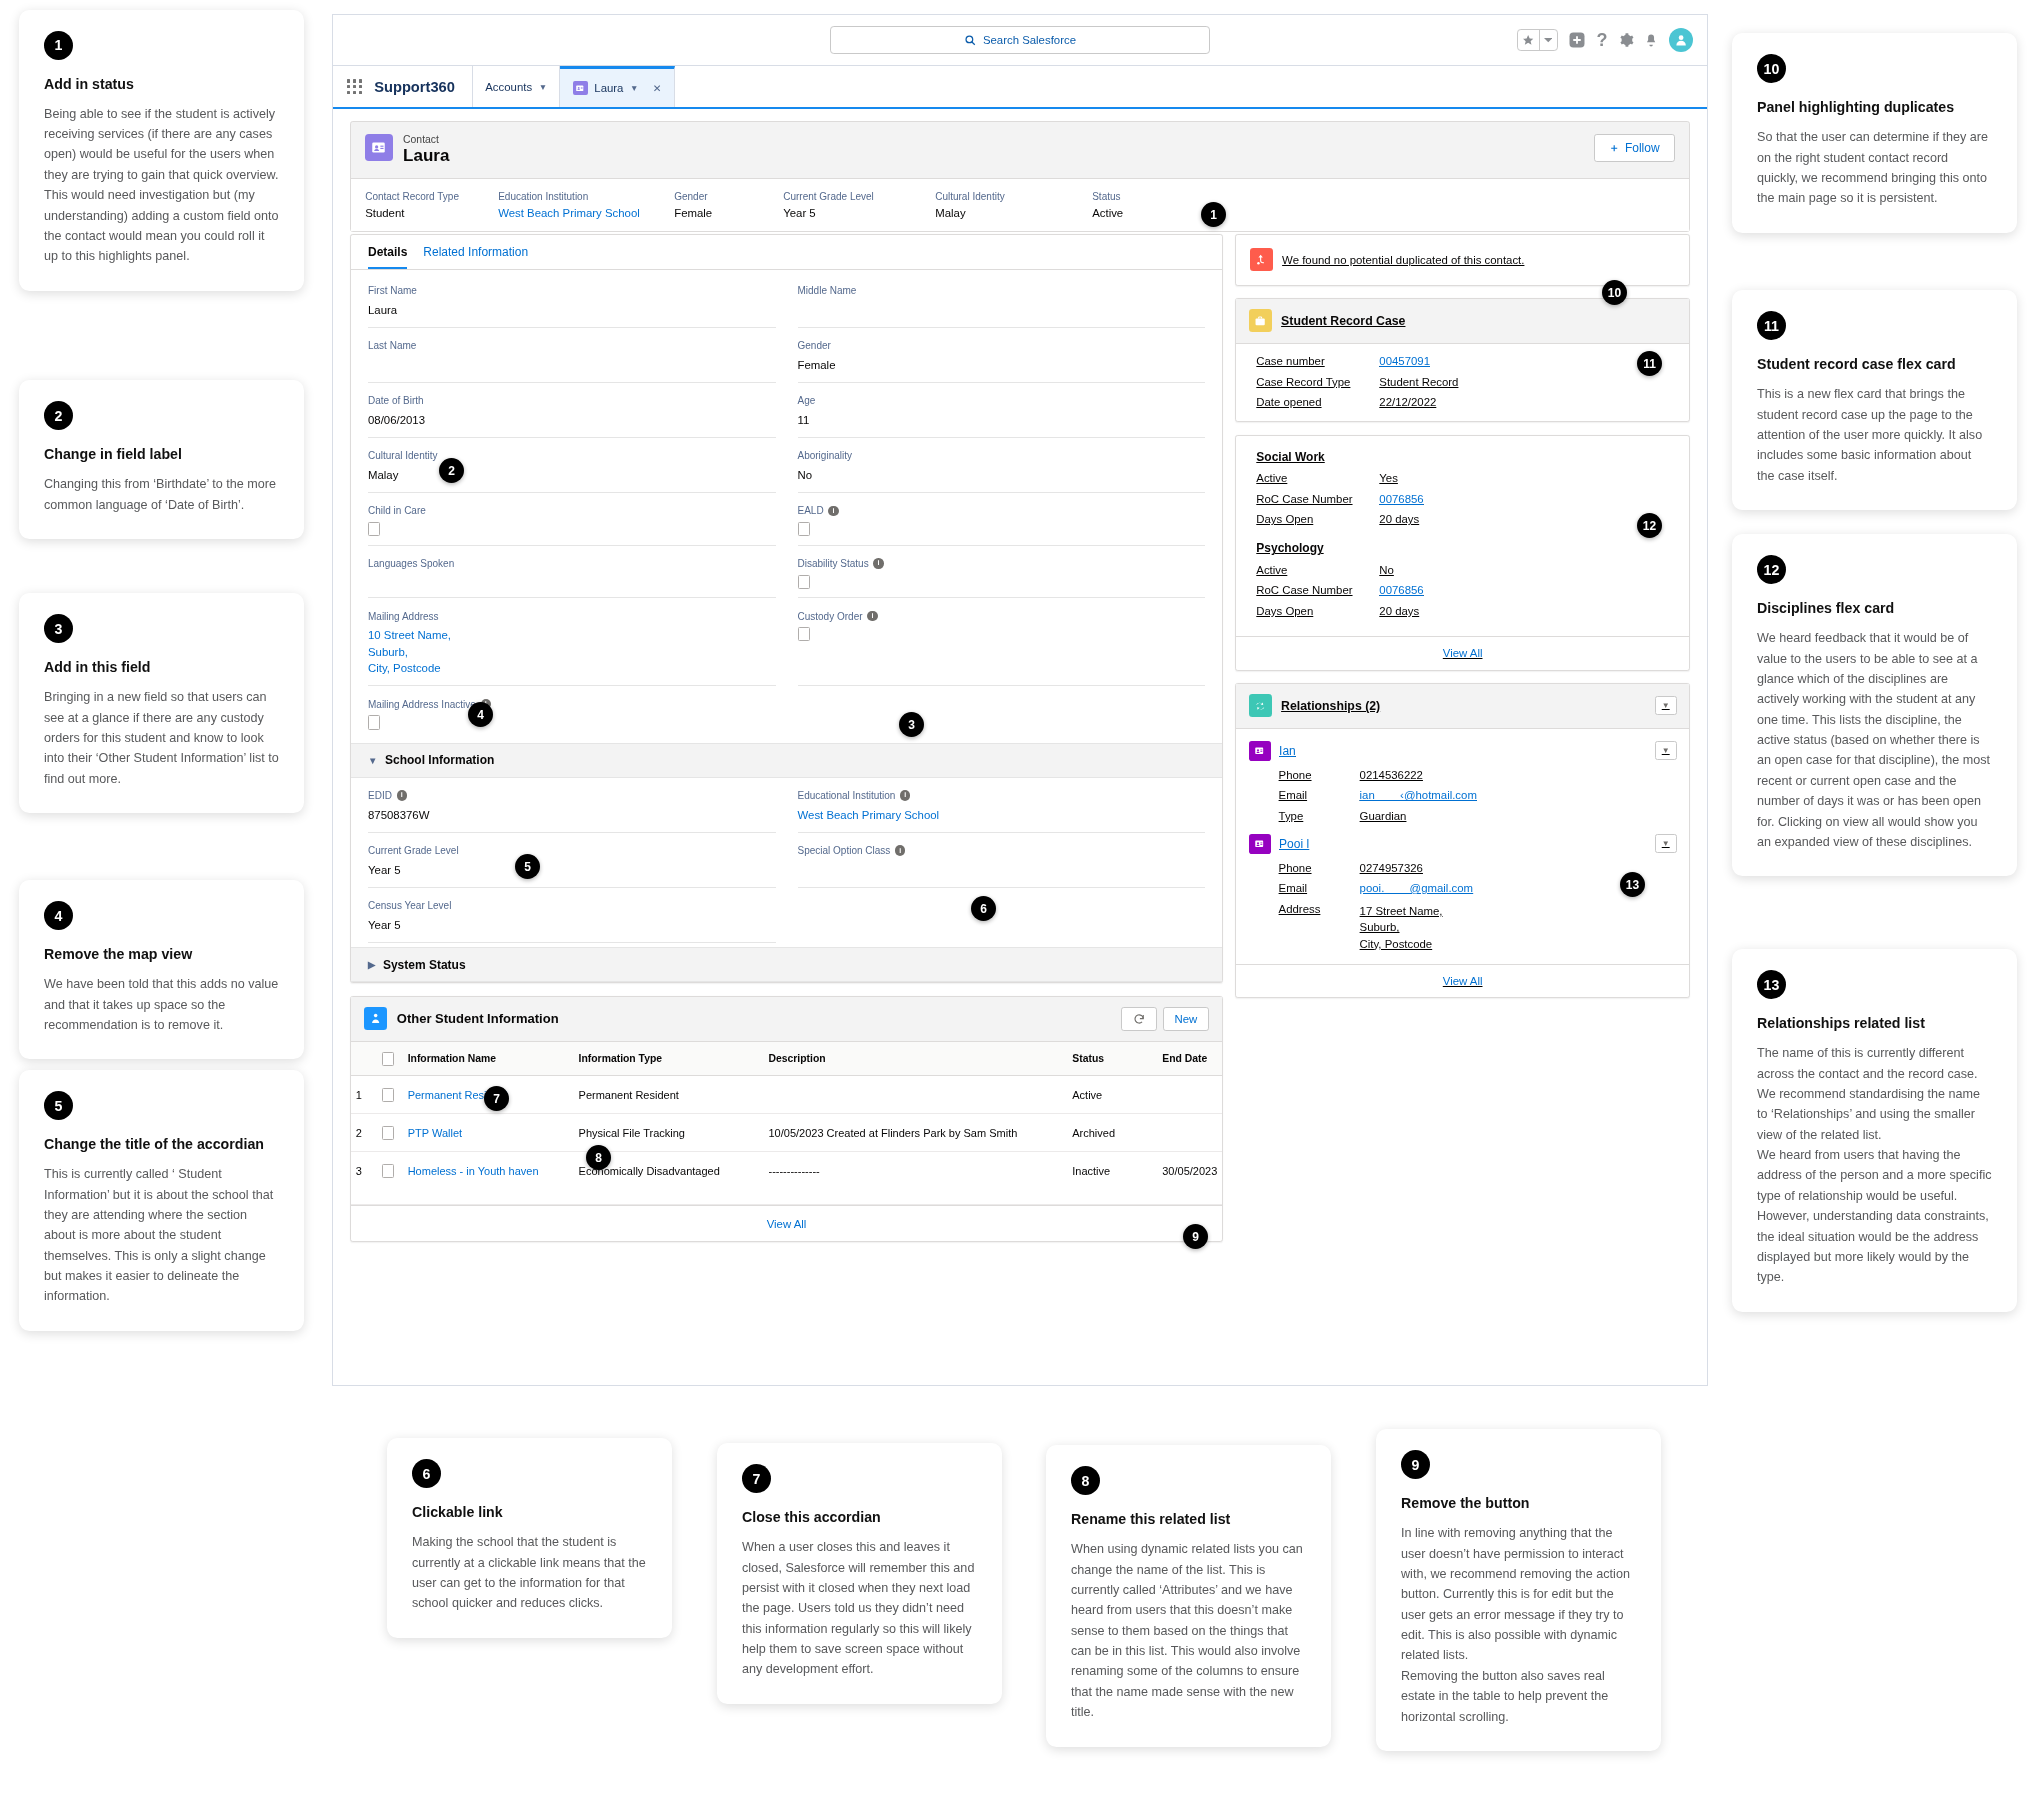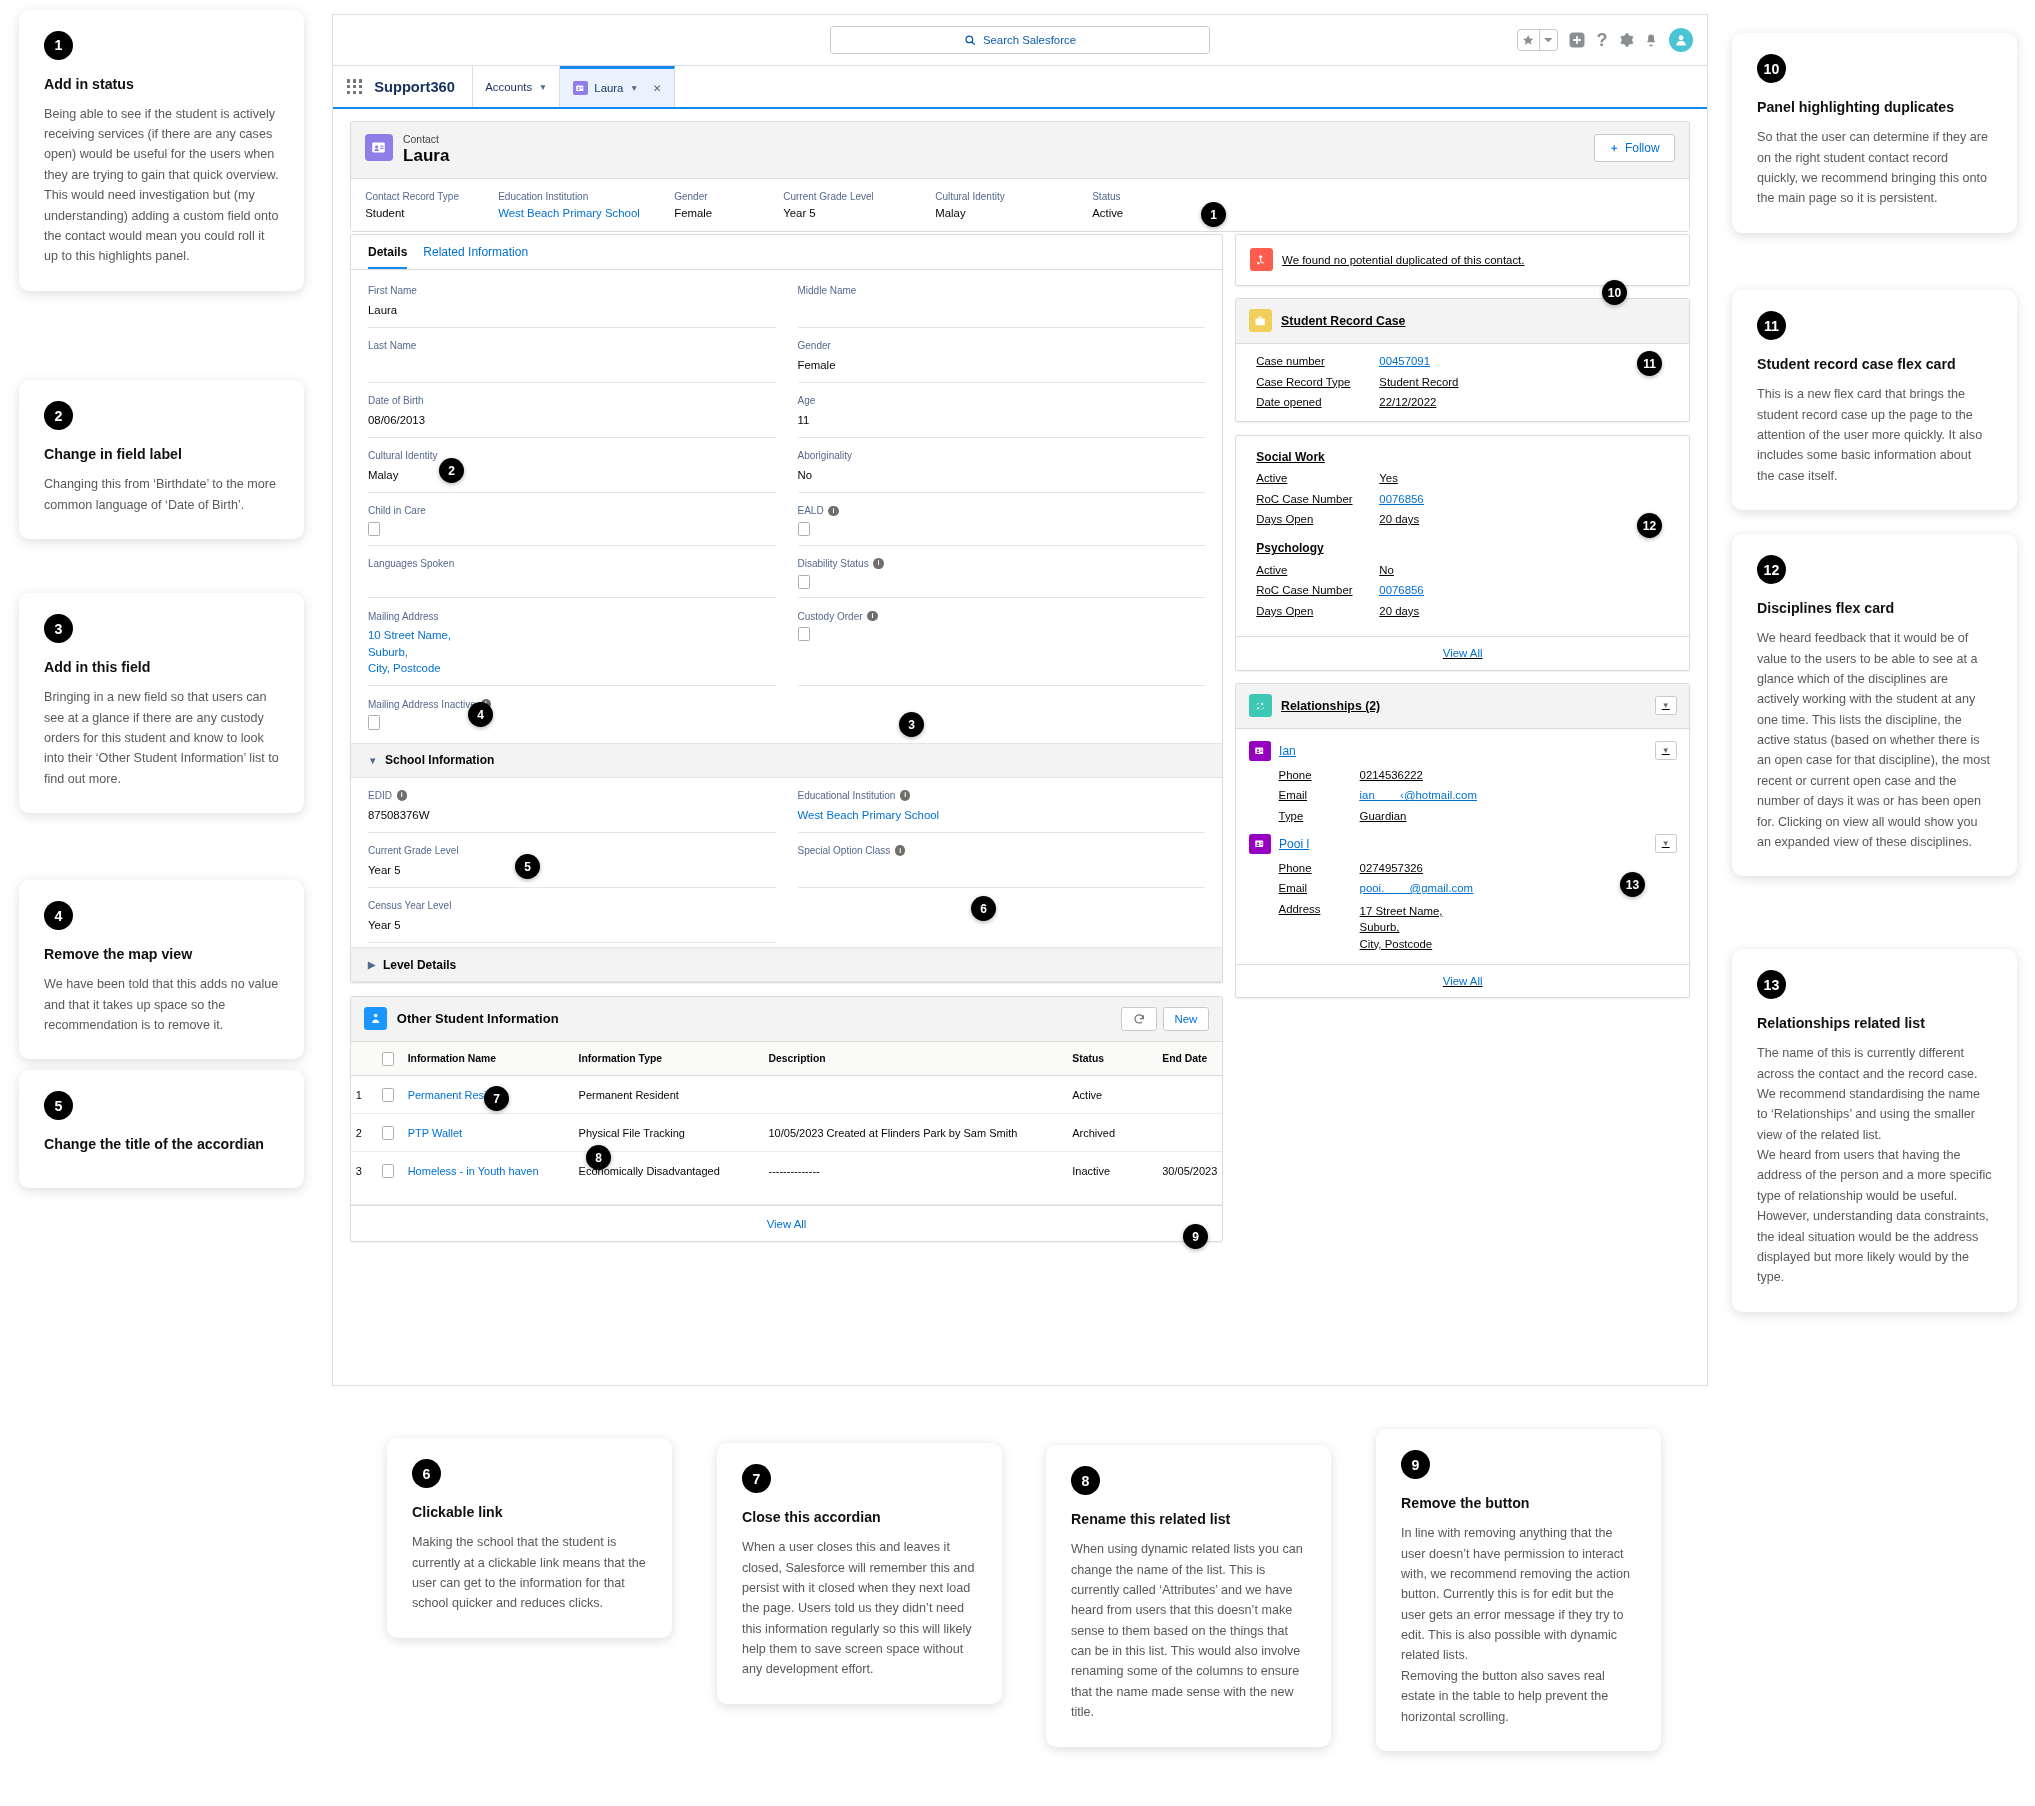--- a/index.html
+++ b/index.html
@@ -274,20 +274,21 @@
 
   <div class="note" style="left:19px; top:880px; width:285px;">
     <div class="note-badge">4</div>
     <div class="note-title">Remove the map view</div>
     <div class="note-body">We have been told that this adds no value and that it takes up space so the recommendation is to remove it.</div>
   </div>
 
   <div class="note" style="left:19px; top:1070px; width:285px;">
     <div class="note-badge">5</div>
     <div class="note-title">Change the title of the accordian</div>
+    <div class="note-body">This is currently called ‘ Student Information’ but it is about the school that they are attending where the section about is more about the student themselves. This is only a slight change but makes it easier to delineate the information.</div>
   </div>
 
   <div class="note" style="left:387px; top:1438px; width:285px;">
     <div class="note-badge">6</div>
     <div class="note-title">Clickable link</div>
     <div class="note-body">Making the school that the student is currently at a clickable link means that the user can get to the information for that school quicker and reduces clicks.</div>
   </div>
 
   <div class="note" style="left:717px; top:1443px; width:285px;">
     <div class="note-badge">7</div>
@@ -615,21 +616,21 @@
               <div class="frow">
                 <div class="fcell">
                   <div class="flabel">Census Year Level</div>
                   <div class="fvalue">Year 5</div>
                 </div>
                 <div class="fcell noborder"></div>
               </div>
 
               <div class="section-head" style="margin-bottom:0">
                 <span class="chev">▶</span>
-                <span>Level Details</span>
+                <span>System Status</span>
               </div>
             </div>
           </div>
 
           <div class="card">
             <div class="rl-head">
               <span class="rl-icon">
                 <svg width="13.3" height="13.3" viewBox="0 0 24 24" fill="#fff">
                     <circle cx="12" cy="6.5" r="3.2"></circle>
                     <path d="M5.5 20c0-3.6 2.9-6.4 6.5-6.4s6.5 2.8 6.5 6.4z"></path>

